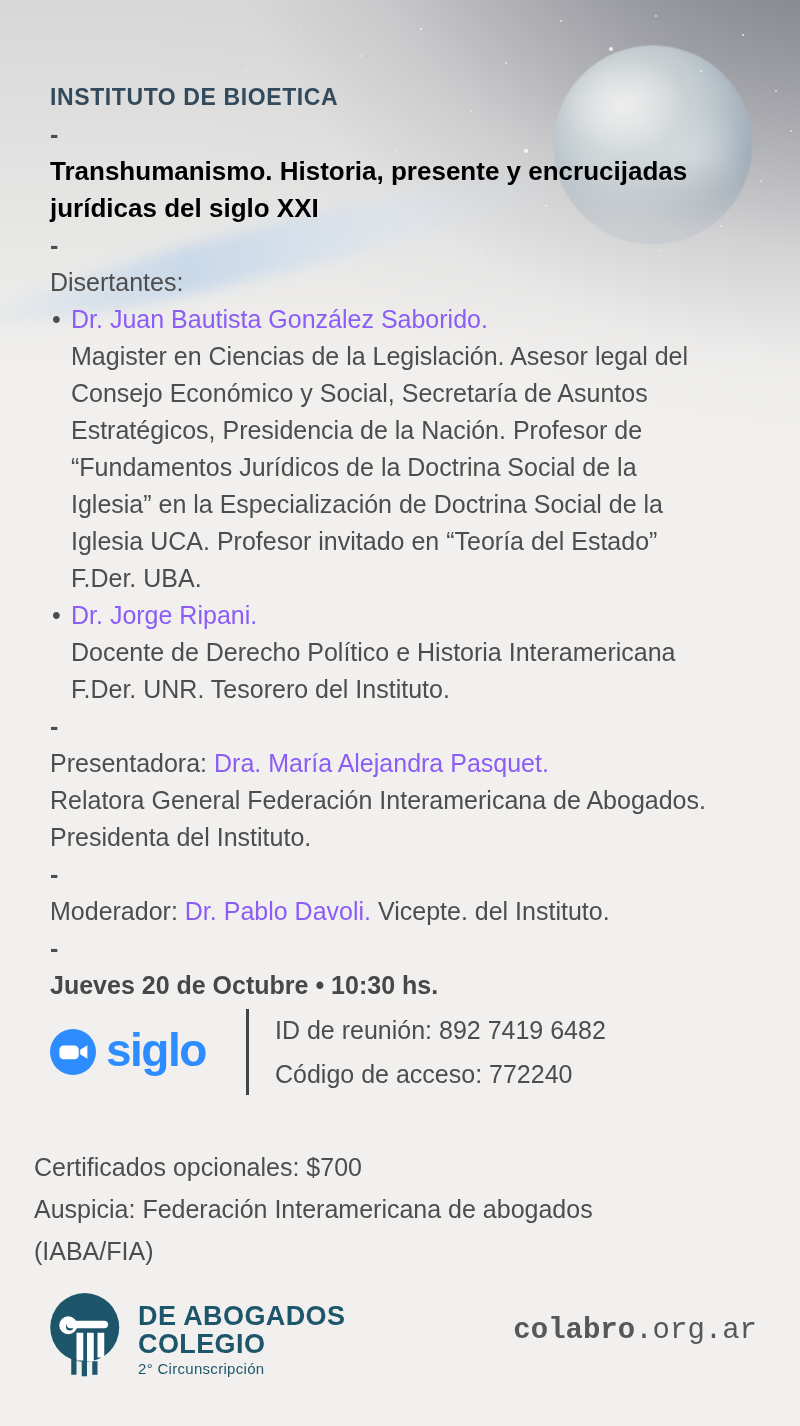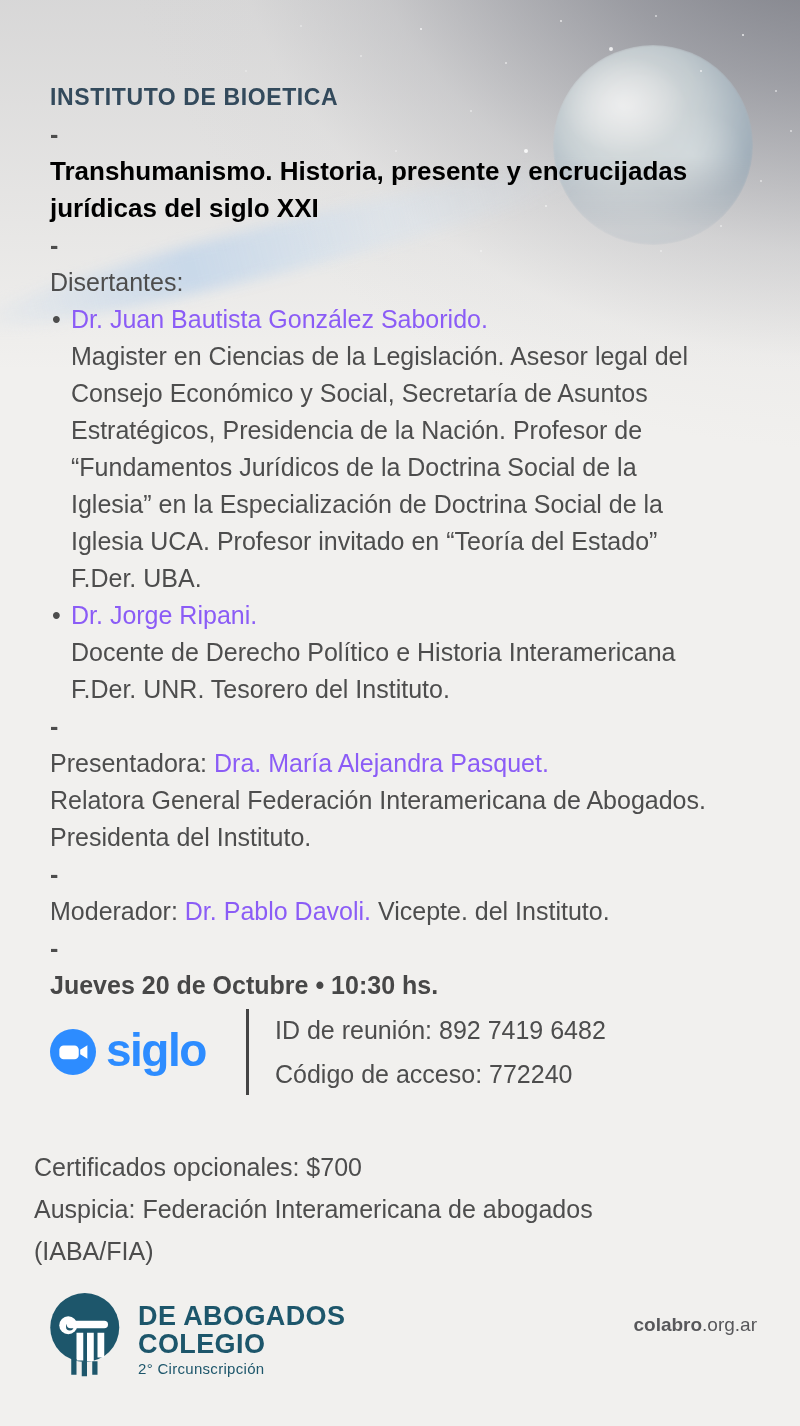--- a/index.html
+++ b/index.html
@@ -71,21 +71,21 @@
   .zoom-word { font-size:46px; font-weight:bold; color:#2D8CFF; letter-spacing:-1.5px; line-height:1; margin-left:10px; padding-bottom:4px; }
   .vdivider { width:3px; height:86px; background:#444; }
   .zoom-info { margin-left:26px; font-size:25px; line-height:44px; color:#4d4d4d; }
   
   .certs { position:absolute; left:34px; top:1126px; font-size:25px; line-height:42px; color:#4d4d4d;margin-top:20px; }
   
   .footer-logo { position:absolute; left:48px; top:1292px; display:flex; align-items:flex-start; }
   .org-text { margin-left:12px; padding-top:10px; }
   .org-name { color:#1d566b; font-weight:bold; font-size:27px; line-height:28px; letter-spacing:0.4px; }
   .org-sub { color:#1d566b; font-size:15px; line-height:18px; margin-top:2px; letter-spacing:0.3px; }
-  .website { position:absolute; right:43px; top:1314px; font-size:19px; color:#57575a; }
+  .website { position:absolute; right:43px; top:1314px; font-size:29px; color:#57575a;font-family:Liberation Mono, monospace; }
   .website .bold-part { font-weight:bold; }
 </style>
 </head>
 <body>
 
 <div class="page">
 
   <div class="sky"></div>
   <div class="planet"></div>
   <div class="streak"></div>

